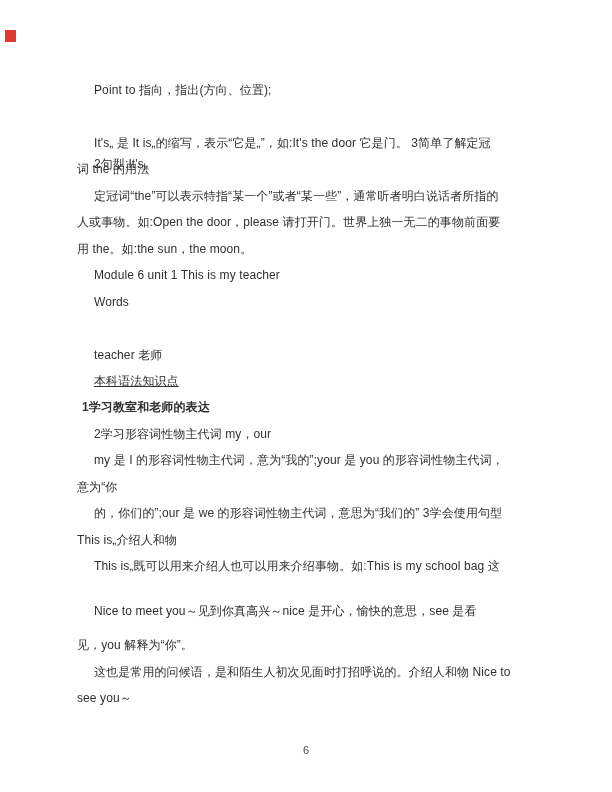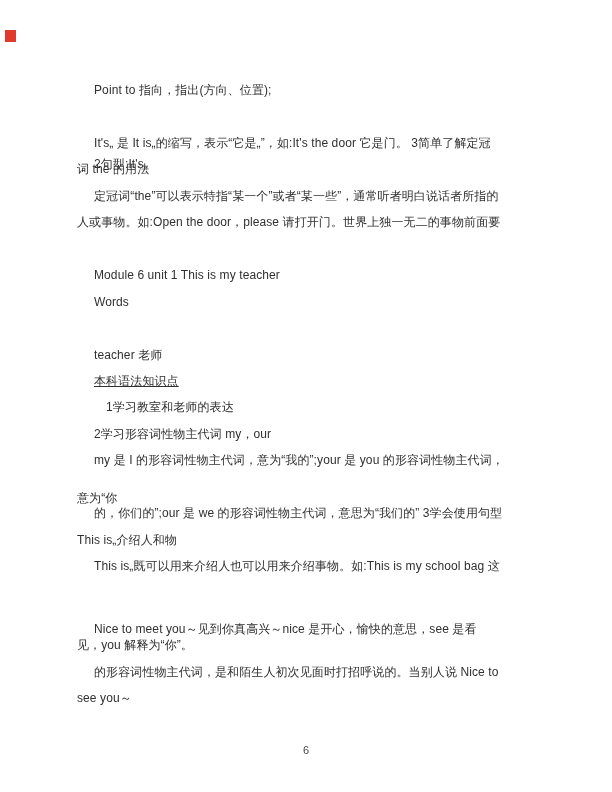--- a/index.html
+++ b/index.html
@@ -53,30 +53,31 @@
 
 <div class="page">
   <div class="corner-mark" style="background: rgb(224, 57, 45);"></div>
   <div class="text-layer" id="lines">
       <div class="line" style="top: 83px; left: 94px;">Point to 指向，指出(方向、位置);</div>
       <div class="line" style="top: 109px; left: 94px; margin-top: 48px;">2句型:It's„</div>
       <div class="line" style="top: 136px; left: 94px;">It's„ 是 It is„的缩写，表示“它是„”，如:It's the door 它是门。 3简单了解定冠</div>
       <div class="line" style="top: 162px; left: 77px;">词 the 的用法</div>
       <div class="line" style="top: 215px; left: 77px;">人或事物。如:Open the door，please 请打开门。世界上独一无二的事物前面要</div>
       <div class="line" style="top: 189px; left: 94px;">定冠词“the”可以表示特指“某一个”或者“某一些”，通常听者明白说话者所指的</div>
+      <div class="line" style="top: 242px; left: 77px;">用 the。如:the sun，the moon。</div>
       <div class="line" style="top: 268px; left: 94px; text-align: center;">Module 6 unit 1 This is my teacher</div>
       <div class="line" style="top: 295px; left: 94px;">Words</div>
       <div class="line" style="top: 348px; left: 94px;">teacher 老师</div>
       <div class="line" style="top: 374px; left: 94px; text-decoration: underline;">本科语法知识点</div>
-      <div class="line" style="top: 400px; left: 106px;">1学习教室和老师的表达</div>
+      <div class="line" style="top: 400px; left: 82px; font-weight: bold;">1学习教室和老师的表达</div>
       <div class="line" style="top: 427px; left: 94px;">2学习形容词性物主代词 my，our</div>
       <div class="line" style="top: 453px; left: 94px;">my 是 I 的形容词性物主代词，意为“我的”;your 是 you 的形容词性物主代词，</div>
-      <div class="line" style="top: 480px; left: 77px; margin-top: 11px;">意为“你</div>
+      <div class="line" style="top: 480px; left: 77px;">意为“你</div>
       <div class="line" style="top: 506px; left: 94px;">的，你们的”;our 是 we 的形容词性物主代词，意思为“我们的” 3学会使用句型</div>
       <div class="line" style="top: 533px; left: 77px;">This is„介绍人和物</div>
       <div class="line" style="top: 559px; left: 94px;">This is„既可以用来介绍人也可以用来介绍事物。如:This is my school bag 这</div>
-      <div class="line" style="top: 622px; left: 94px;">Nice to meet you～见到你真高兴～nice 是开心，愉快的意思，see 是看</div>
+      <div class="line" style="top: 604px; left: 94px;">Nice to meet you～见到你真高兴～nice 是开心，愉快的意思，see 是看</div>
       <div class="line" style="top: 638px; left: 77px;">见，you 解释为“你”。</div>
-      <div class="line" style="top: 665px; left: 94px;">的形容词性物主代词，是和陌生人初次见面时打招呼说的。当别人说 Nice to</div>
+      <div class="line" style="top: 665px; left: 94px;">这也是常用的问候语，是和陌生人初次见面时打招呼说的。介绍人和物 Nice to</div>
       <div class="line" style="top: 691px; left: 77px;">see you～</div>
     </div>
   <div class="page-number">6</div>
 </div>
 
 </body></html>

